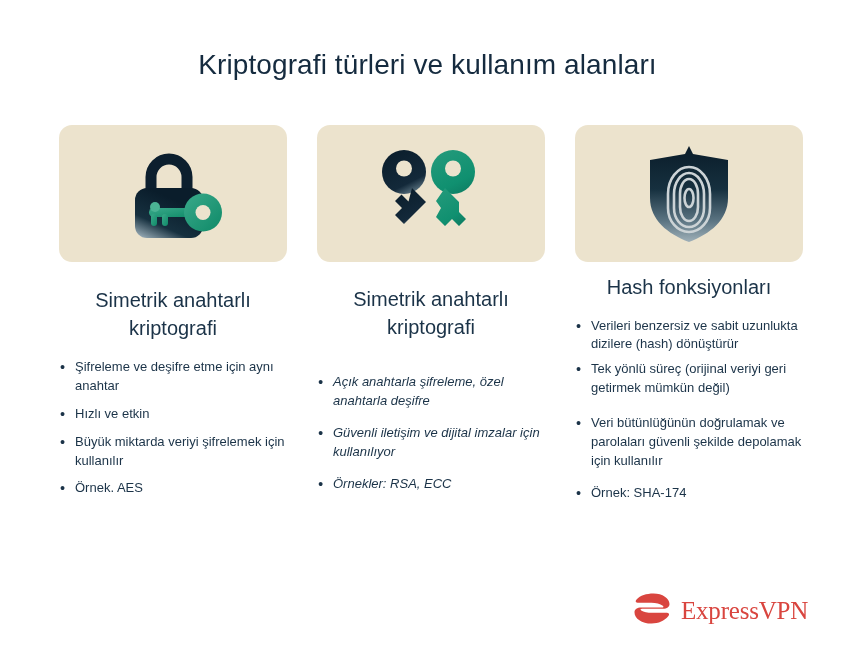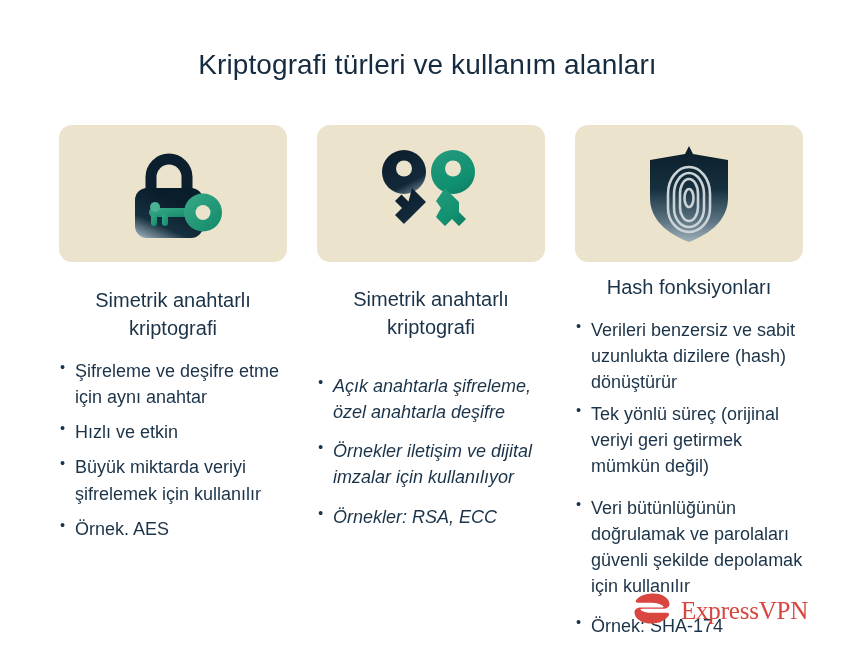--- a/index.html
+++ b/index.html
@@ -79,21 +79,21 @@
   .bullet-list {
     margin-top: 16px;
     list-style: none;
     padding: 0;
   }
 
   .bullet-item {
     position: relative;
     padding-left: 16px;
     margin-bottom: 9px;
-    font-size: 18px;
+    font-size: 13px;
     line-height: 1.45;
     color: #1b3348;
   }
 
   .bullet-item::before {
     content: "\2022";
     position: absolute;
     left: 1px;
     top: -1px;
     font-size: 14.5px;
@@ -216,21 +216,21 @@
             </g>
             <circle cx="74" cy="22.5" r="8" fill="#ece3cd"></circle>
           </svg>
         </span>
       </div>
 
       <h2 class="column-heading">Simetrik anahtarlı kriptografi</h2>
 
       <ul class="bullet-list">
         <li class="bullet-item">Açık anahtarla şifreleme, özel anahtarla deşifre</li>
-        <li class="bullet-item">Örnekler iletişim ve dijital imzalar için kullanılıyor</li>
+        <li class="bullet-item">Güvenli iletişim ve dijital imzalar için kullanılıyor</li>
         <li class="bullet-item">Örnekler: RSA, ECC</li>
       </ul>
     </div>
 
     <div class="column col-3">
 
       <div class="icon-card">
         <span>
           <svg width="86" height="100" viewBox="0 0 86 100" aria-hidden="true">
             <defs>

